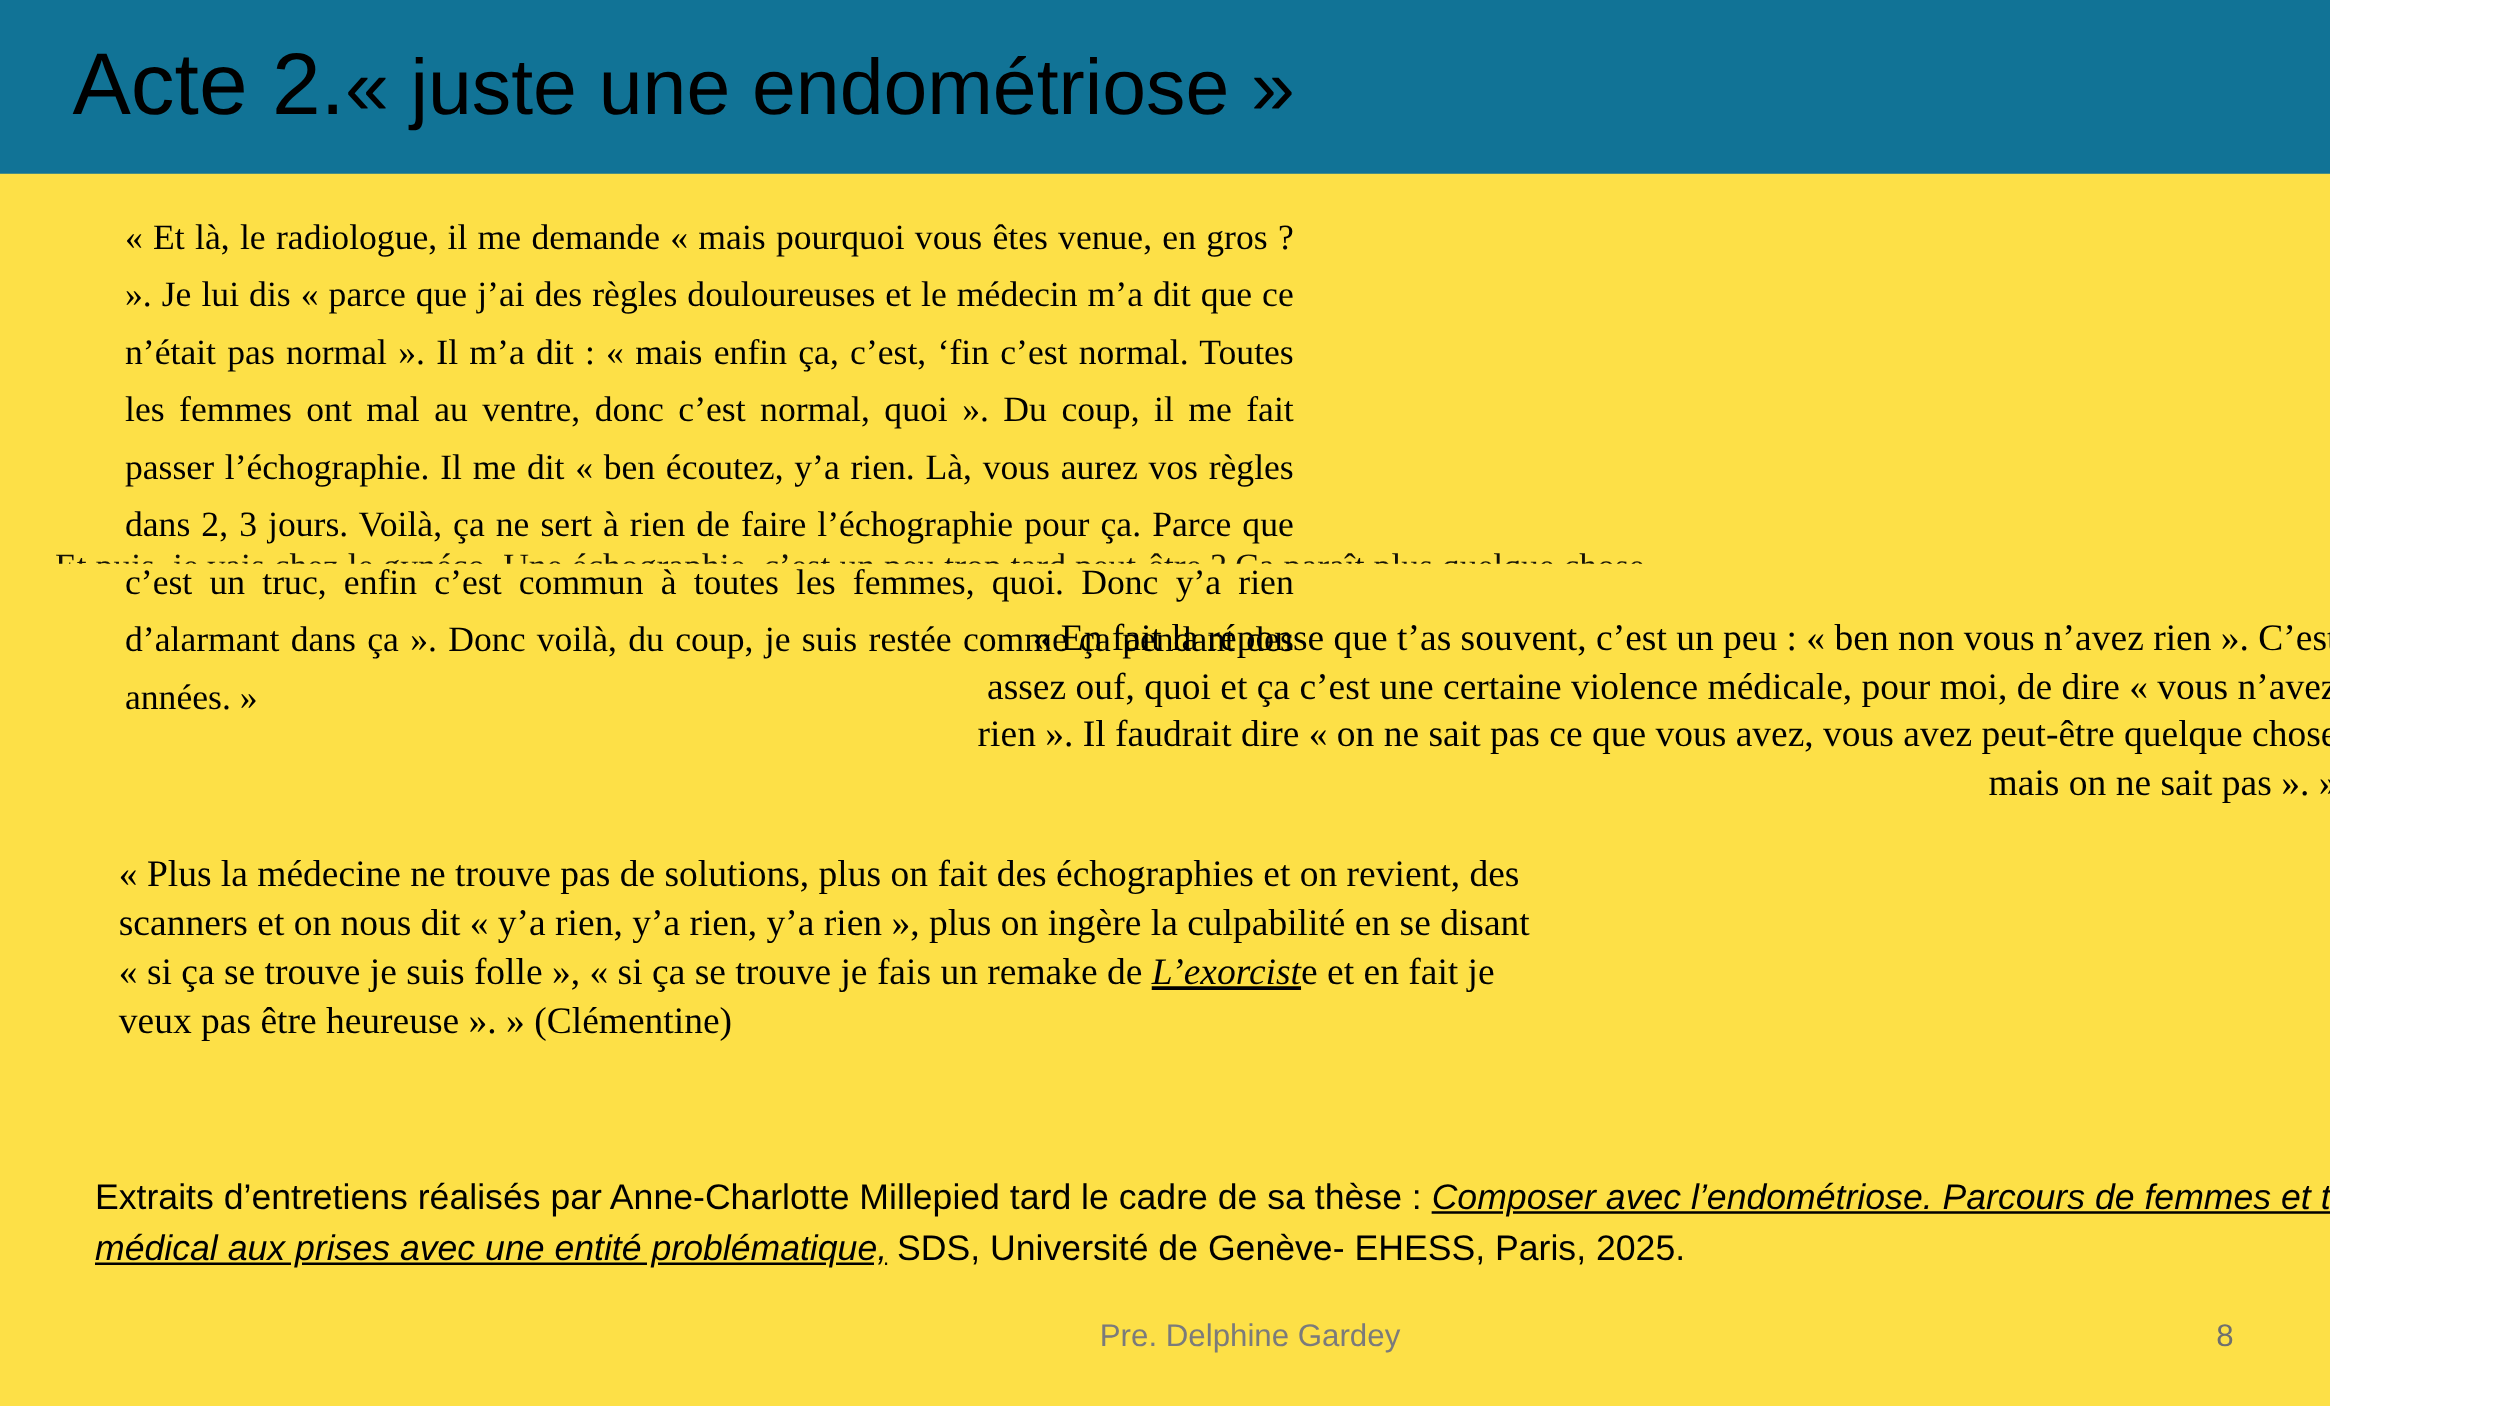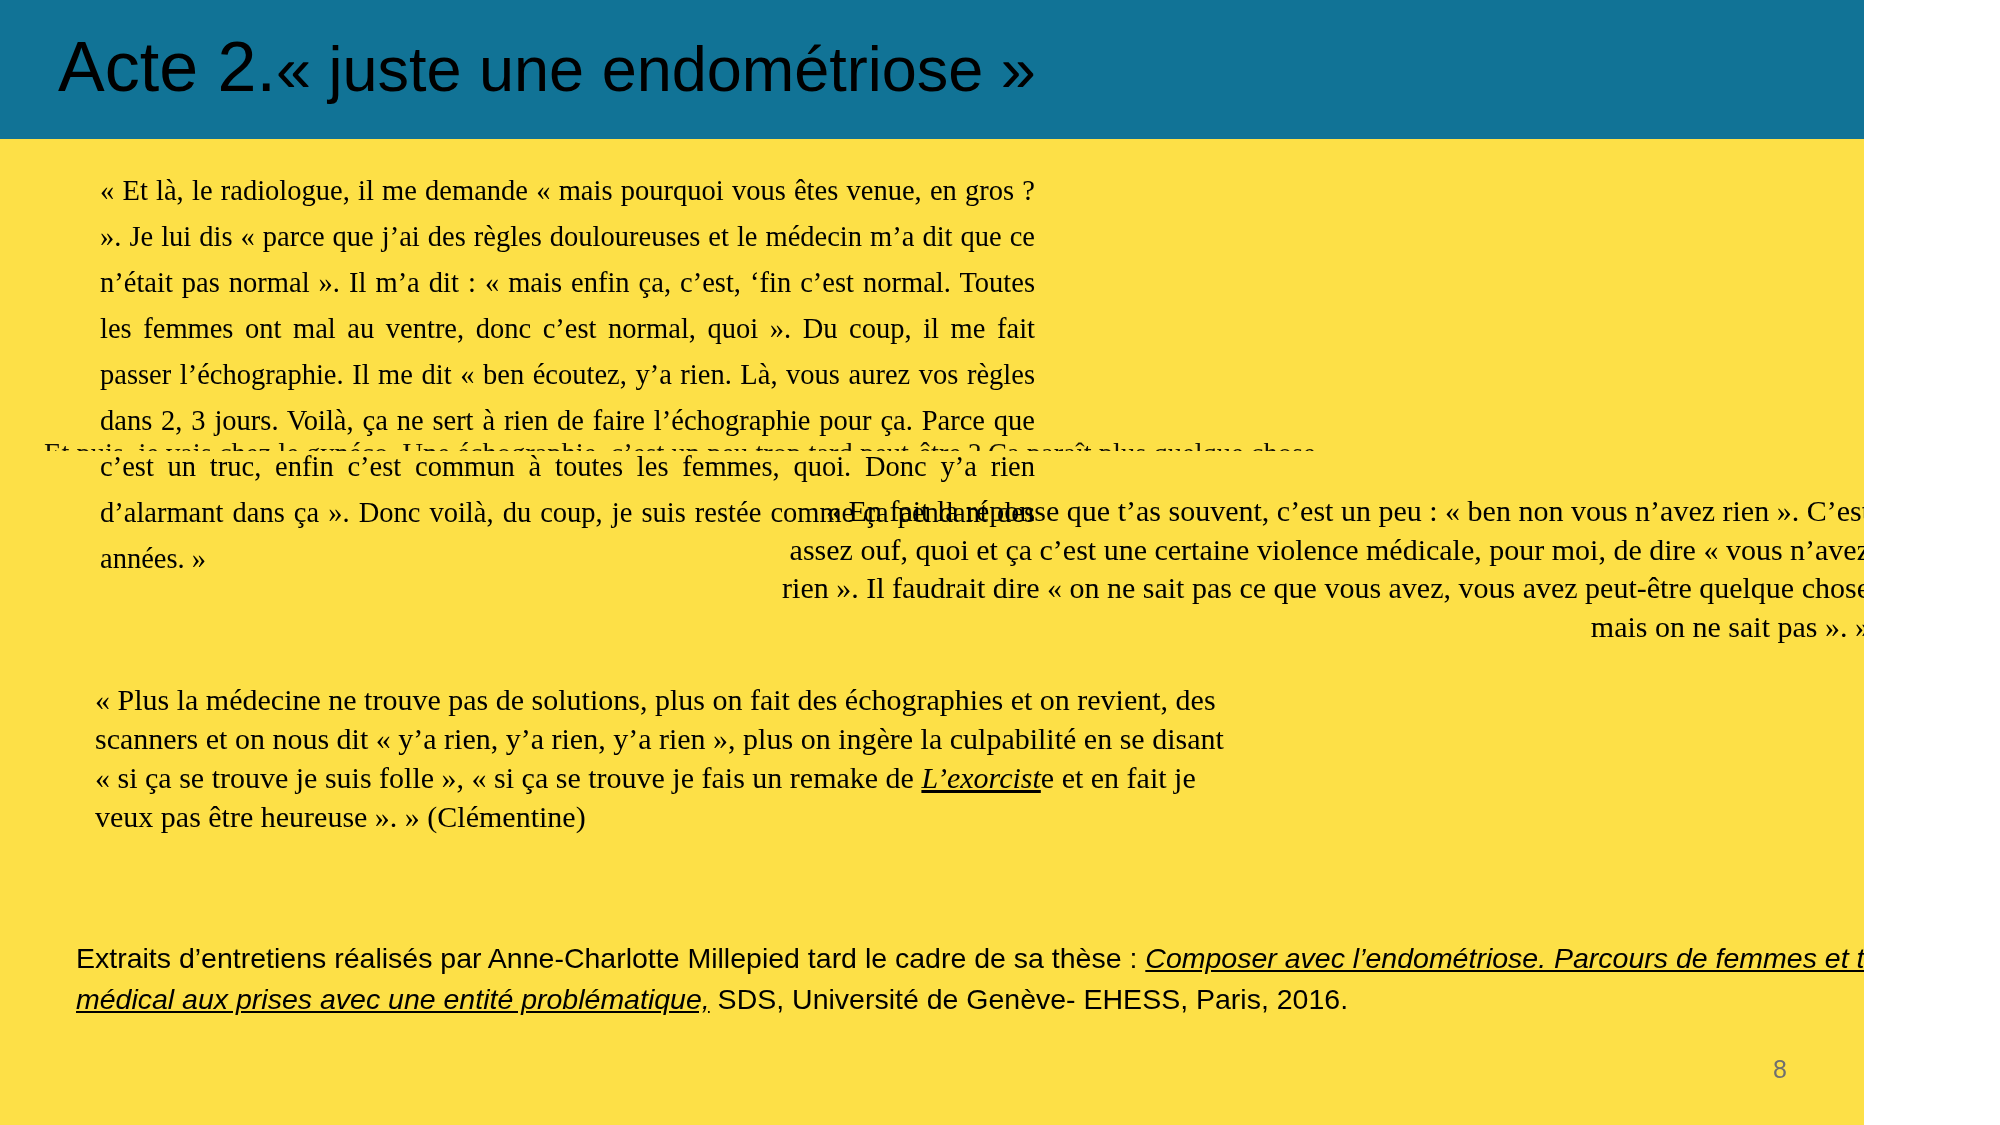--- a/index.html
+++ b/index.html
@@ -148,18 +148,19 @@
 
   <div class="quote quote-2">
     <span>« En fait la réponse que t’as souvent, c’est un peu : « ben non vous n’avez rien ». C’est assez ouf, quoi et ça c’est une certaine violence médicale, pour moi, de dire « vous n’avez rien ». Il faudrait dire « on ne sait pas ce que vous avez, vous avez peut-être quelque chose mais on ne sait pas ». »</span>
   </div>
 
   <div class="quote quote-3">
     <span>« Plus la médecine ne trouve pas de solutions, plus on fait des échographies et on revient, des scanners et on nous dit « y’a rien, y’a rien, y’a rien », plus on ingère la culpabilité en se disant « si ça se trouve je suis folle », « si ça se trouve je fais un remake de </span><span class="it">L’exorcist</span><span>e et en fait je veux pas être heureuse ». » (Clémentine)</span>
   </div>
 
   <div class="source">
-    <span>Extraits d’entretiens réalisés par Anne-Charlotte Millepied tard le cadre de sa thèse : </span><span class="it">Composer avec l’endométriose. Parcours de femmes et travail médical aux prises avec une entité problématique,</span><span> SDS, Université de Genève- EHESS, Paris, 2016.</span>
+    <span>Extraits d’entretiens réalisés par Anne-Charlotte Millepied tard le cadre de sa thèse : </span><span class="it">Composer avec l’endométriose. Parcours de femmes et travail médical aux prises avec une entité problématique,</span><span> SDS, Université de Genève- EHESS, Paris, 2025.</span>
   </div>
 
+  <div class="footer-name">Pre. Delphine Gardey</div>
   <div class="slide-number">8</div>
 
 </div>
 
 </body></html>

